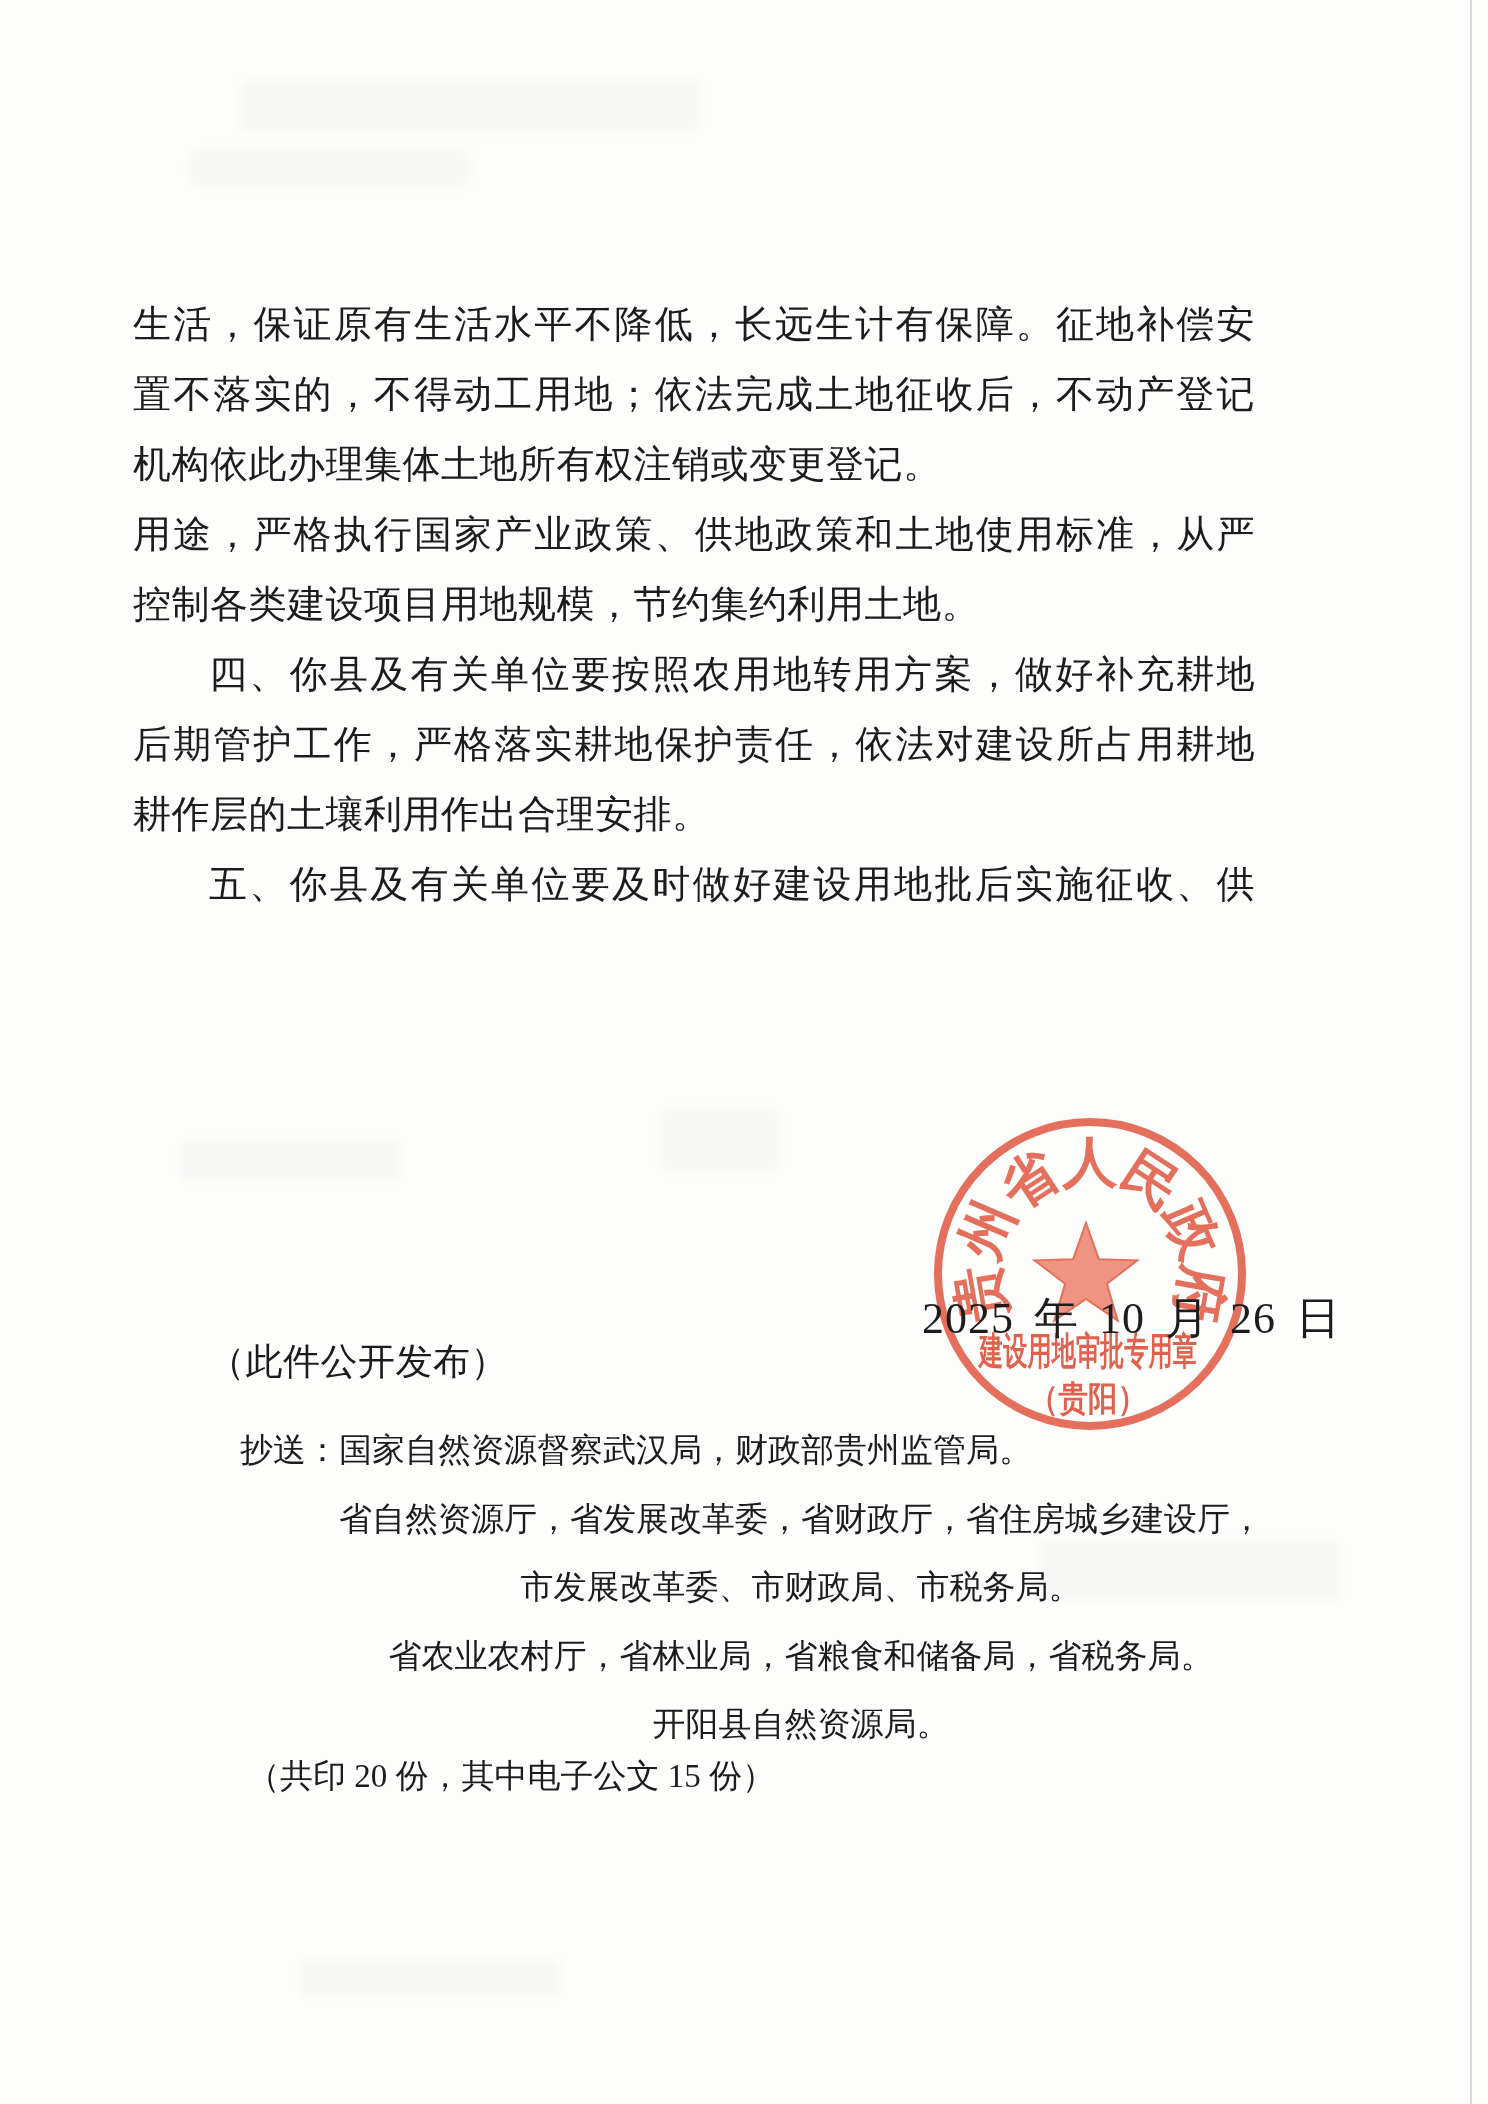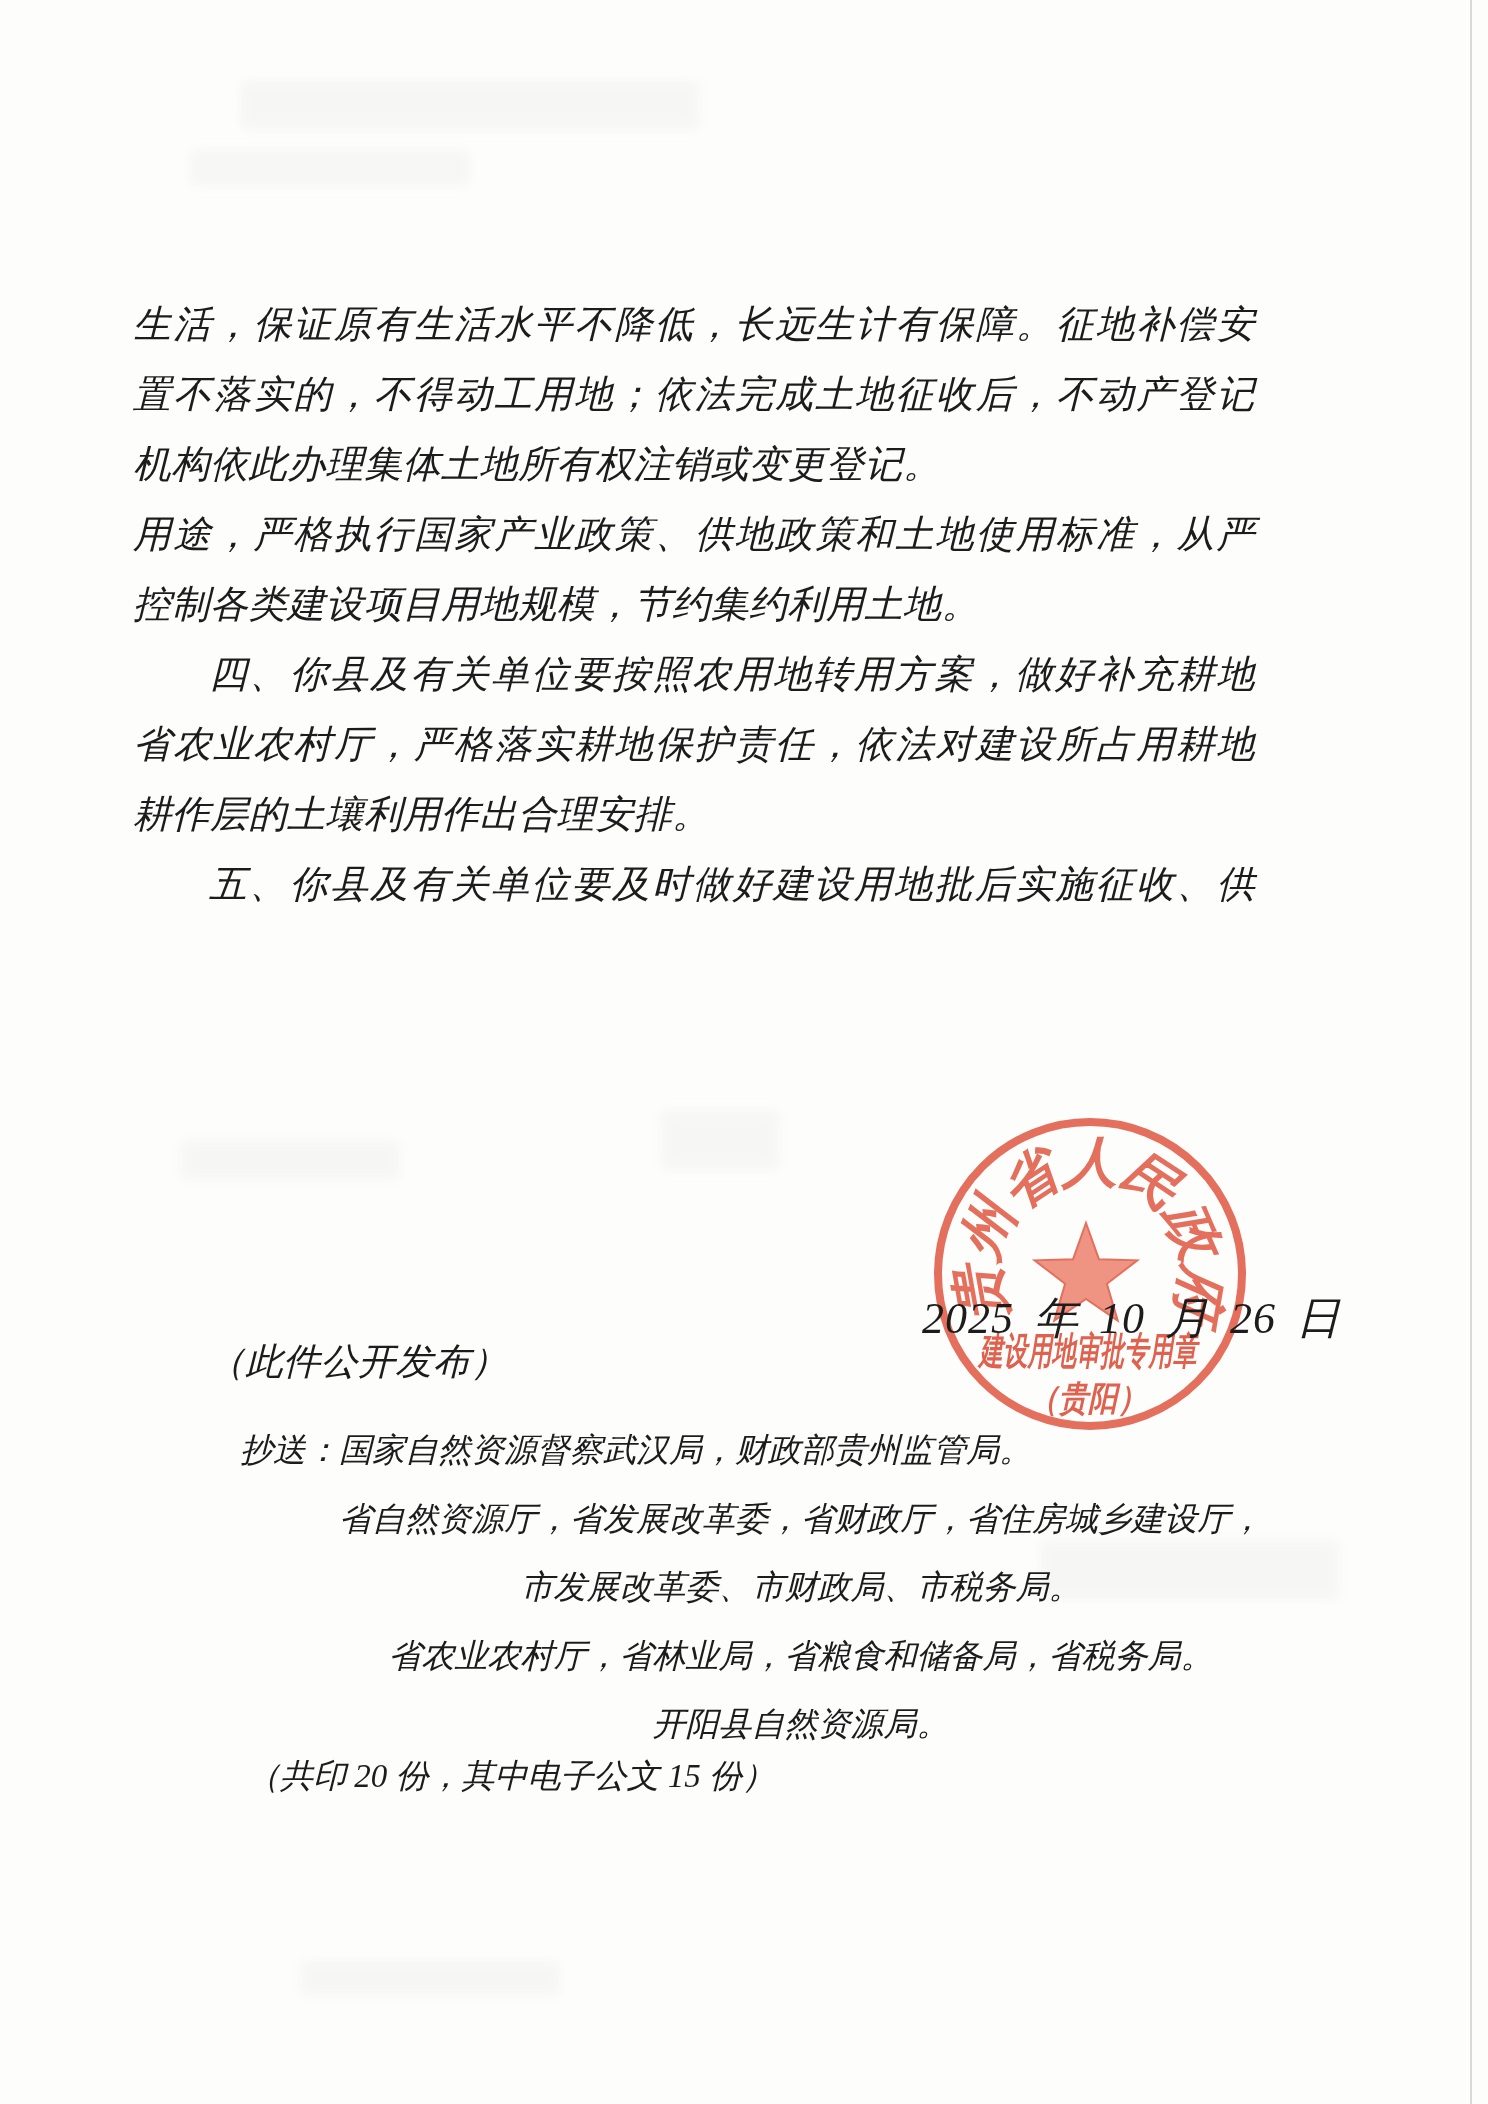--- a/index.html
+++ b/index.html
@@ -3,21 +3,20 @@
 <meta charset="utf-8">
 <style>
   html,body{margin:0;padding:0;background:#e8e8e8;}
   .page{
     position:relative;
     width:1488px;height:2104px;
     background:#fdfdfc;
     overflow:hidden;
     font-family:"Liberation Serif","DejaVu Serif",serif;
     color:#1c1c1c;
-    font-style:italic;
   }
   
   .body-text{
     position:absolute;left:133px;top:289px;width:1122px;
     font-size:38px;line-height:70px;
     letter-spacing:0.5px;
   }
   .bline{height:70px;white-space:nowrap;}
   .bline.j{white-space:normal;text-align:justify;text-align-last:justify;}
   .bline.indent{padding-left:76px;}
@@ -73,21 +72,21 @@
   <div class="ghost" style="left:300px;top:1960px;width:260px;height:36px;"></div>
   <div class="edge-line"></div>
 
   <div class="body-text">
     <div class="bline j">生活，保证原有生活水平不降低，长远生计有保障。征地补偿安</div>
     <div class="bline j">置不落实的，不得动工用地；依法完成土地征收后，不动产登记</div>
     <div class="bline">机构依此办理集体土地所有权注销或变更登记。</div>
     <div class="bline j">用途，严格执行国家产业政策、供地政策和土地使用标准，从严</div>
     <div class="bline">控制各类建设项目用地规模，节约集约利用土地。</div>
     <div class="bline j indent">四、你县及有关单位要按照农用地转用方案，做好补充耕地</div>
-    <div class="bline j">省农业农村厅，严格落实耕地保护责任，依法对建设所占用耕地</div>
+    <div class="bline j">后期管护工作，严格落实耕地保护责任，依法对建设所占用耕地</div>
     <div class="bline">耕作层的土壤利用作出合理安排。</div>
     <div class="bline j indent">五、你县及有关单位要及时做好建设用地批后实施征收、供</div>
   </div>
 
   <div class="seal">
     <svg width="420" height="400" viewBox="0 0 420 400" xmlns="http://www.w3.org/2000/svg">
       <g>
         <circle cx="210" cy="194" r="152" fill="none" stroke="#e2644f" stroke-width="8"></circle>
 
         <polygon transform="translate(206,197)" points="0,-54 12.9,-17.8 51.4,-16.7 20.9,6.8 31.7,43.7 0,22 -31.7,43.7 -20.9,6.8 -51.4,-16.7 -12.9,-17.8" fill="#ee8b78" stroke="#e2644f" stroke-width="2"></polygon>

